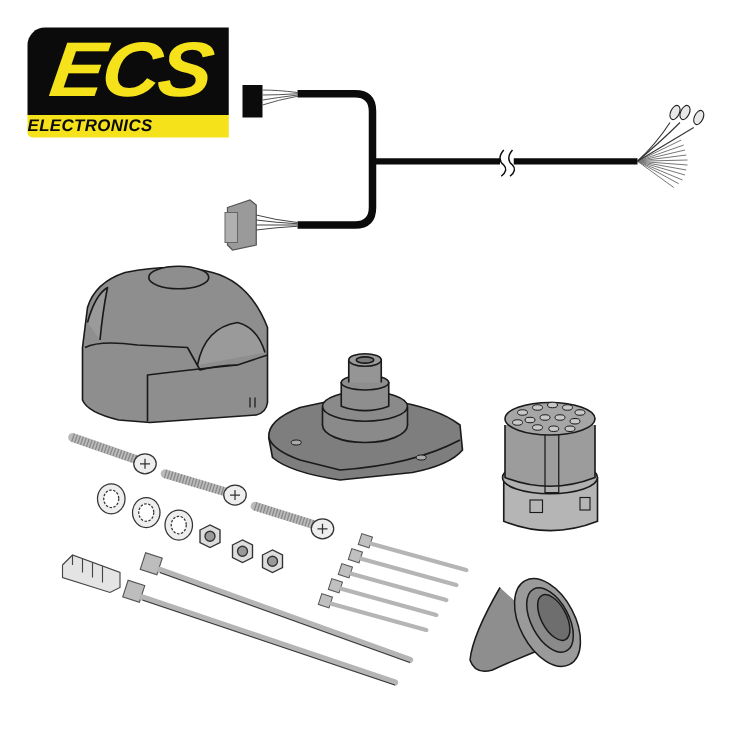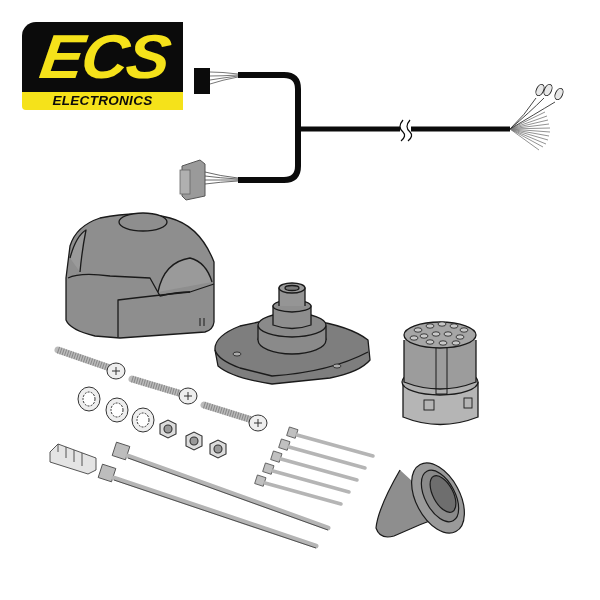--- a/index.html
+++ b/index.html
@@ -2,21 +2,21 @@
 <html><head>
   <meta charset="utf-8">
   <style>
     html, body { margin: 0; padding: 0; background: #ffffff; }
     body { width: 600px; height: 600px; position: relative; overflow: hidden; font-family: "Liberation Sans", sans-serif; }
     .abs { position: absolute; }
     #logo { left: 22px; top: 22px; width: 161px; height: 88px; }
     .logo-black { position: absolute; left: 0; top: 0; width: 161px; height: 70px; background: #0b0b0b; border-radius: 14px 0 0 0; }
     .logo-yellow { position: absolute; left: 0; top: 70px; width: 161px; height: 18px; background: #f5e21a; border-radius: 0 0 0 4px; }
     .logo-ecs { position: absolute; left: 10px; top: 2px; width: 145px; height: 66px; color: #f5e21a; font-family: "Liberation Sans", sans-serif; font-weight: bold; font-style: italic; font-size: 62px; line-height: 66px; letter-spacing: -2px; text-align: center; transform: skewX(-8deg) scaleX(1.05); }
-    .logo-sub { position: absolute; left: 0; top: 70px; width: 161px; height: 18px; color: #0b0b0b; font-family: "Liberation Sans", sans-serif; font-weight: bold; font-style: italic; font-size: 13.5px; line-height: 18px; text-align: center; letter-spacing: 0.3px; }
+    .logo-sub { position: absolute; left: 0; top: 70px; width: 161px; height: 18px; color: #0b0b0b; font-family: "Liberation Sans", sans-serif; font-weight: bold; font-style: italic; font-size: 13.5px; line-height: 18px; letter-spacing: 0.3px; }
     svg { position: absolute; left: 0; top: 0; }
   </style>
 </head>
 <body>
 
 <div id="logo" class="abs">
   <div class="logo-black"></div>
   <div class="logo-yellow"></div>
   <div class="logo-ecs">ECS</div>
   <div class="logo-sub">ELECTRONICS</div>

